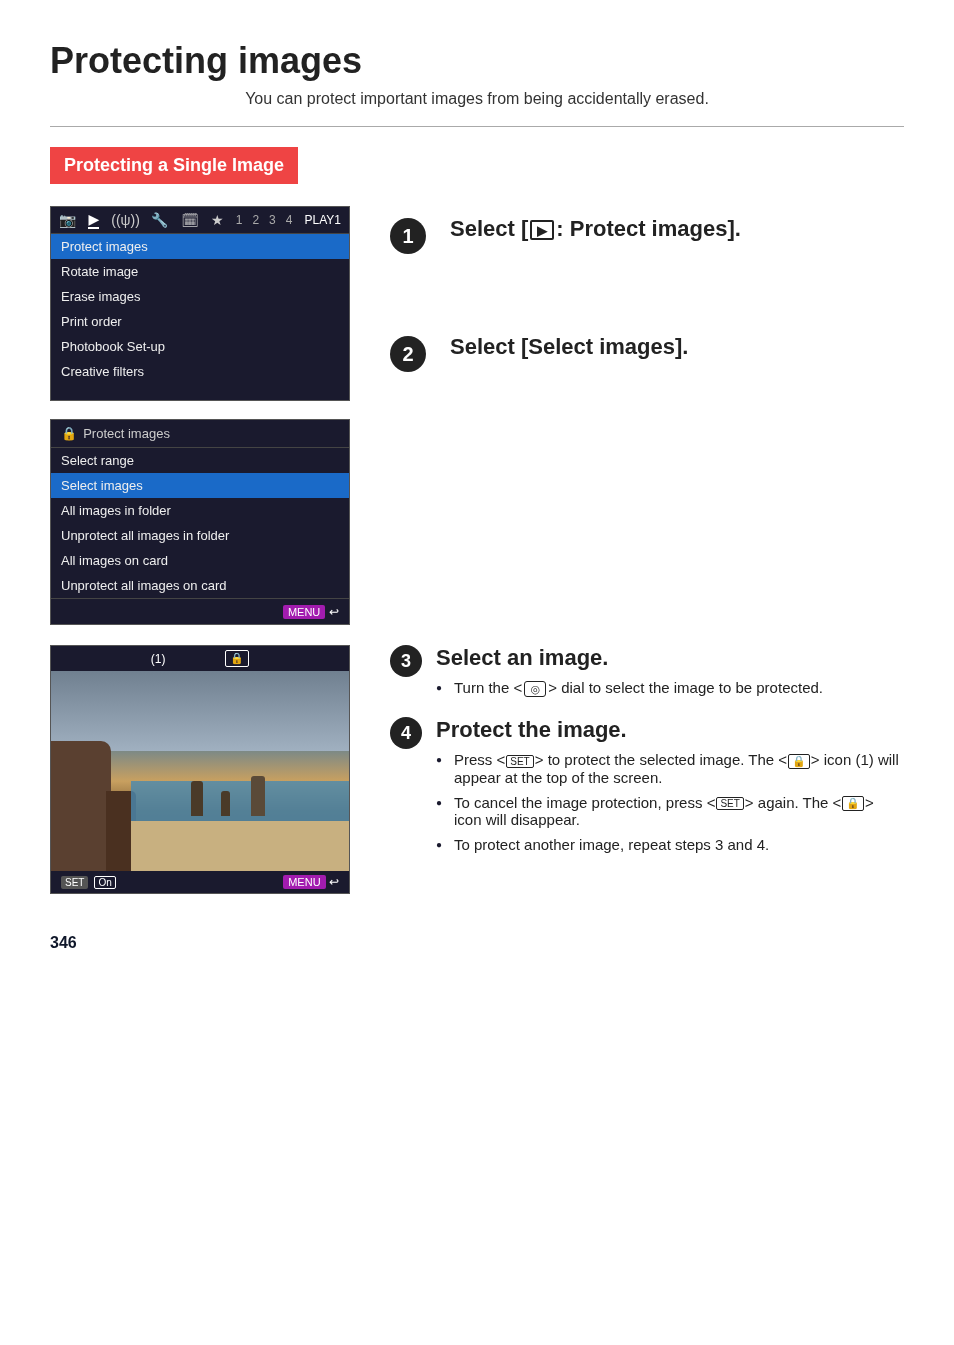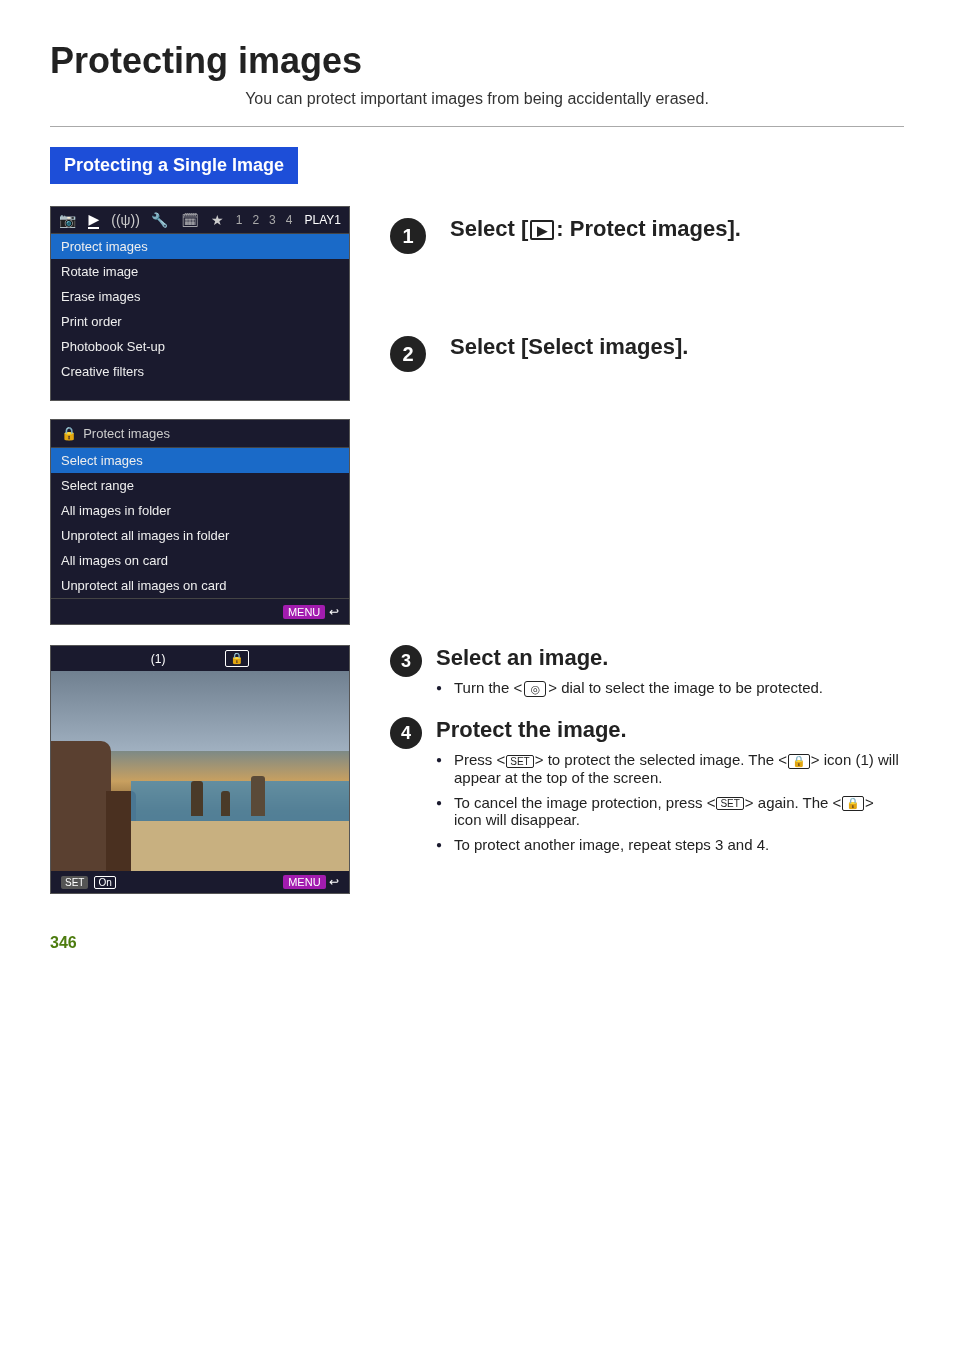--- a/index.html
+++ b/index.html
@@ -23,21 +23,21 @@
       margin-bottom: 18px;
       text-align: center;
     }
     hr.title-divider {
       border: none;
       border-top: 1px solid #aaa;
       margin-bottom: 20px;
     }
 
     .section-header {
-      background: #1d4ed8;
+      background: #ef4444;
       color: #fff;
       font-size: 18px;
       font-weight: bold;
       padding: 8px 14px;
       display: inline-block;
       margin-bottom: 22px;
     }
 
     .left-panel {
       width: 310px;
@@ -324,21 +324,21 @@
     .footer-on-icon {
       border: 1.5px solid #fff;
       padding: 0px 3px;
       font-size: 10px;
       border-radius: 2px;
     }
 
     .page-number {
       font-size: 16px;
       font-weight: bold;
-      color: #4d7c0f;
+      color: #0f172a;
     }
 
     .steps-lower-left {
       width: 310px;
       flex-shrink: 0;
     }
 
     .steps-lower-right {
       flex: 1;
     }
@@ -429,22 +429,22 @@
       <div class="camera-menu-item">Photobook Set-up</div>
       <div class="camera-menu-item">Creative filters</div>
       <div style="height:16px;"></div>
     </div>
 
     <div class="protect-submenu" style="margin-top:18px;">
       <div class="protect-submenu-header">
         <span>🔒</span>
         <span>Protect images</span>
       </div>
+      <div class="protect-submenu-item">Select range</div>
       <div class="protect-submenu-item selected">Select images</div>
-      <div class="protect-submenu-item">Select range</div>
       <div class="protect-submenu-item">All images in folder</div>
       <div class="protect-submenu-item">Unprotect all images in folder</div>
       <div class="protect-submenu-item">All images on card</div>
       <div class="protect-submenu-item">Unprotect all images on card</div>
       <div class="protect-submenu-footer">
         <span class="menu-btn">MENU</span>
         <span class="menu-btn-arrow">↩</span>
       </div>
     </div>
 

